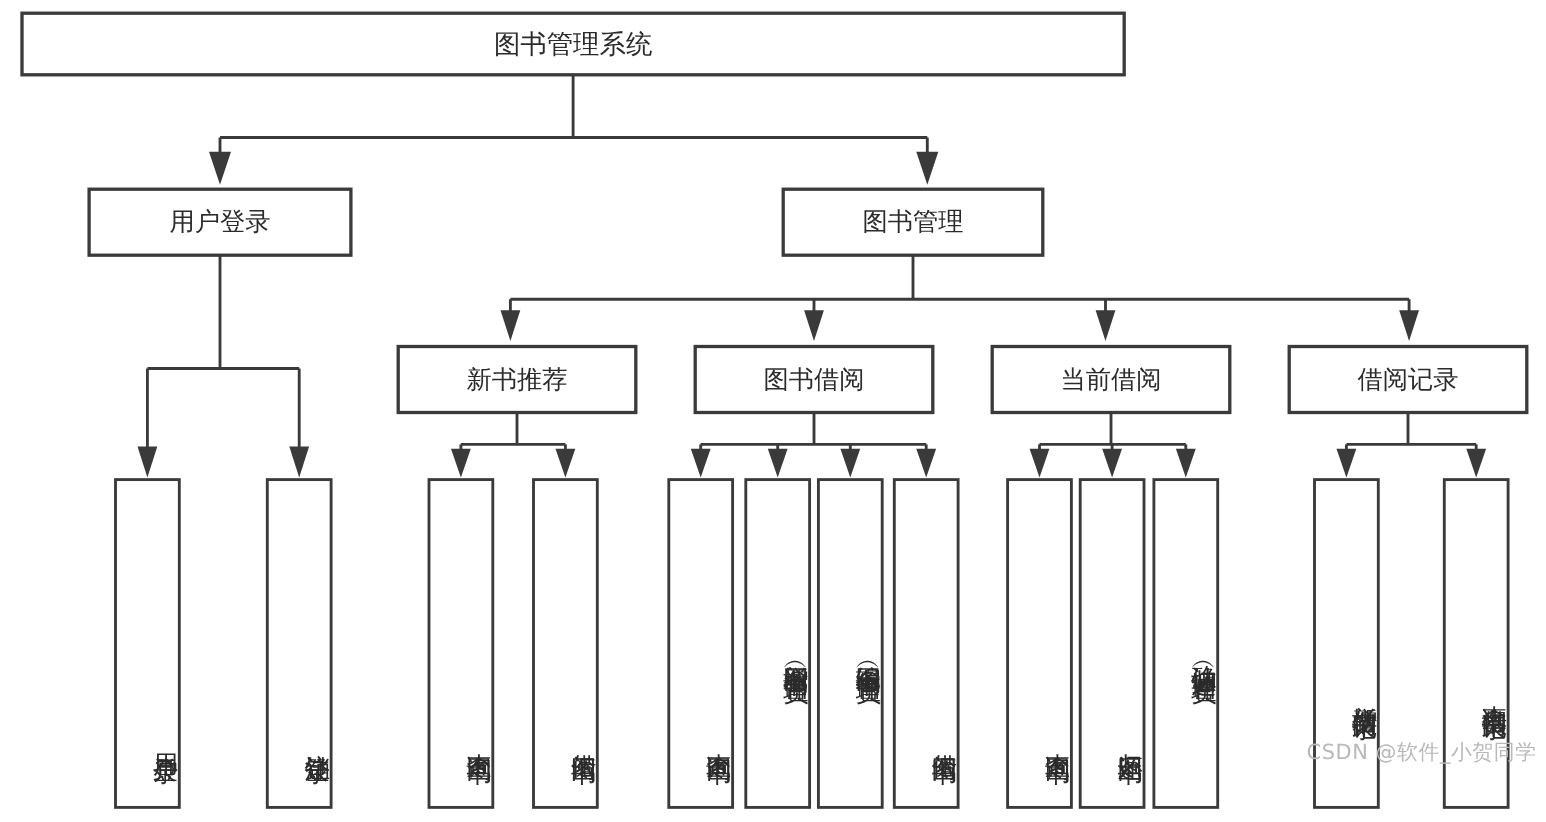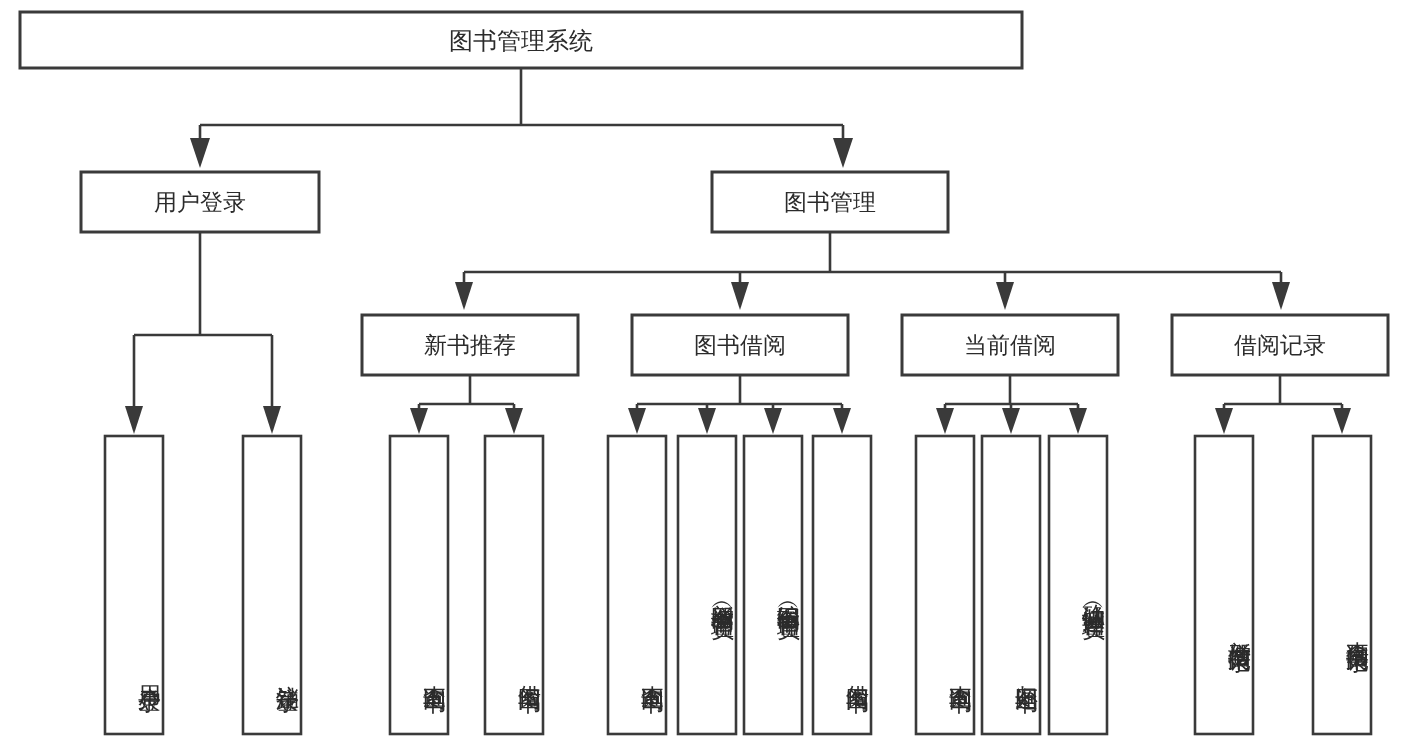--- a/index.html
+++ b/index.html
@@ -233,14 +233,15 @@
   <div class="leaf-label" style="left:744px; top:436px; width:58px; height:298px; padding-top:10px;">编辑图书（管理员）</div>
   <div class="leaf-label" style="left:813px; top:436px; width:58px; height:298px; padding-top:86px;">借阅图书</div>
 
   <div class="leaf-label" style="left:916px; top:436px; width:58px; height:298px; padding-top:86px;">查询图书</div>
   <div class="leaf-label" style="left:982px; top:436px; width:58px; height:298px; padding-top:86px;">归还图书</div>
   <div class="leaf-label" style="left:1049px; top:436px; width:58px; height:298px; padding-top:10px;">确认归还（管理员）</div>
 
   <div class="leaf-label" style="left:1195px; top:436px; width:58px; height:298px; padding-top:44px;">新增借阅记录</div>
   <div class="leaf-label" style="left:1313px; top:436px; width:58px; height:298px; padding-top:44px;">查询借阅记录</div>
 
+  <div class="watermark">CSDN @软件_小贺同学</div>
 
 </div>
 
 </body></html>

